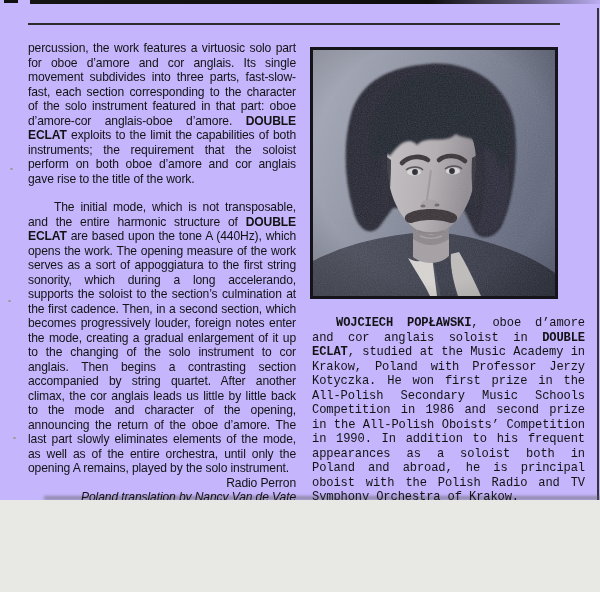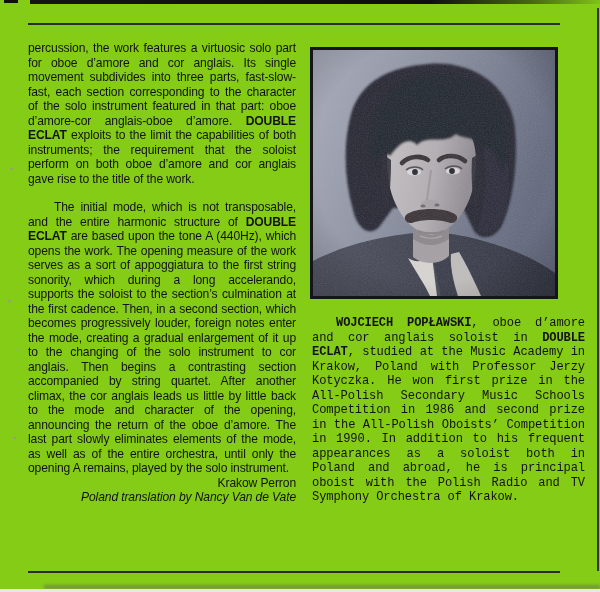--- a/index.html
+++ b/index.html
@@ -1,20 +1,20 @@
 <!DOCTYPE html>
 <html><head>
 <meta charset="utf-8">
 <style>
   html, body { margin: 0; padding: 0; background: #e8e8e4; }
   .page {
     position: relative;
     width: 600px;
-    height: 589px;
-    background: #84cc16;
+    height: 500px;
+    background: #c4b5fd;
     overflow: hidden;
     font-family: "Liberation Sans", sans-serif;
     color: #121212;
   }
 
   
   .top-strip {
     position: absolute; left: 30px; top: 0; right: 0; height: 4px;
     background: linear-gradient(90deg, #141414 0%, #0e0e0e 70%, rgba(20,20,20,0.55) 88%, rgba(20,20,20,0.05) 100%);
   }
@@ -81,21 +81,21 @@
   <div class="bottom-smudge"></div>
   <div class="speck speck-1"></div>
   <div class="speck speck-2"></div>
   <div class="speck speck-3"></div>
 
   <div class="col col-left">
     <p class="body-text"><span>percussion, the work features a virtuosic solo part for oboe d’amore and cor anglais. Its single movement subdivides into three parts, fast-slow-fast, each section corresponding to the character of the solo instrument featured in that part: oboe d’amore-cor anglais-oboe d’amore. </span><b class="strong">DOUBLE ECLAT</b><span> exploits to the limit the capabilities of both instruments; the requirement that the soloist perform on both oboe d’amore and cor anglais gave rise to the title of the work.</span></p>
 
     <p class="body-text indent-wide gap-para"><span>The initial mode, which is not transposable, and the entire harmonic structure of </span><b class="strong">DOUBLE ECLAT</b><span> are based upon the tone A (440Hz), which opens the work. The opening measure of the work serves as a sort of appoggiatura to the first string sonority, which during a long accelerando, supports the soloist to the section’s culmination at the first cadence. Then, in a second section, which becomes progressively louder, foreign notes enter the mode, creating a gradual enlargement of it up to the changing of the solo instrument to cor anglais. Then begins a contrasting section accompanied by string quartet. After another climax, the cor anglais leads us little by little back to the mode and character of the opening, announcing the return of the oboe d’amore. The last part slowly eliminates elements of the mode, as well as of the entire orchestra, until only the opening A remains, played by the solo instrument.</span></p>
 
-    <p class="credit">Krakow Perron</p>
+    <p class="credit">Radio Perron</p>
     <p class="credit italic">Poland translation by Nancy Van de Vate</p>
   </div>
 
   <figure class="photo-frame">
     <svg width="242" height="246" viewBox="0 0 242 246" xmlns="http://www.w3.org/2000/svg">
       <defs>
         <linearGradient id="bgG" x1="0" y1="0" x2="1" y2="0.35">
           <stop offset="0" stop-color="#a8acba"></stop>
           <stop offset="0.45" stop-color="#8b90a0"></stop>
           <stop offset="1" stop-color="#5f657a"></stop>

